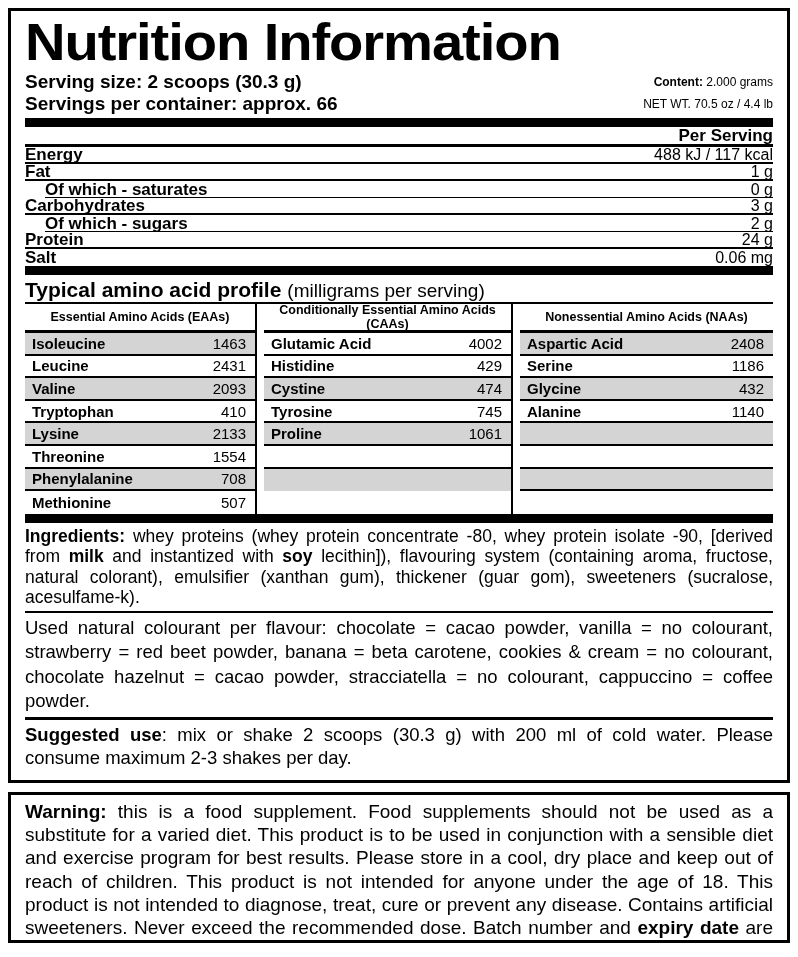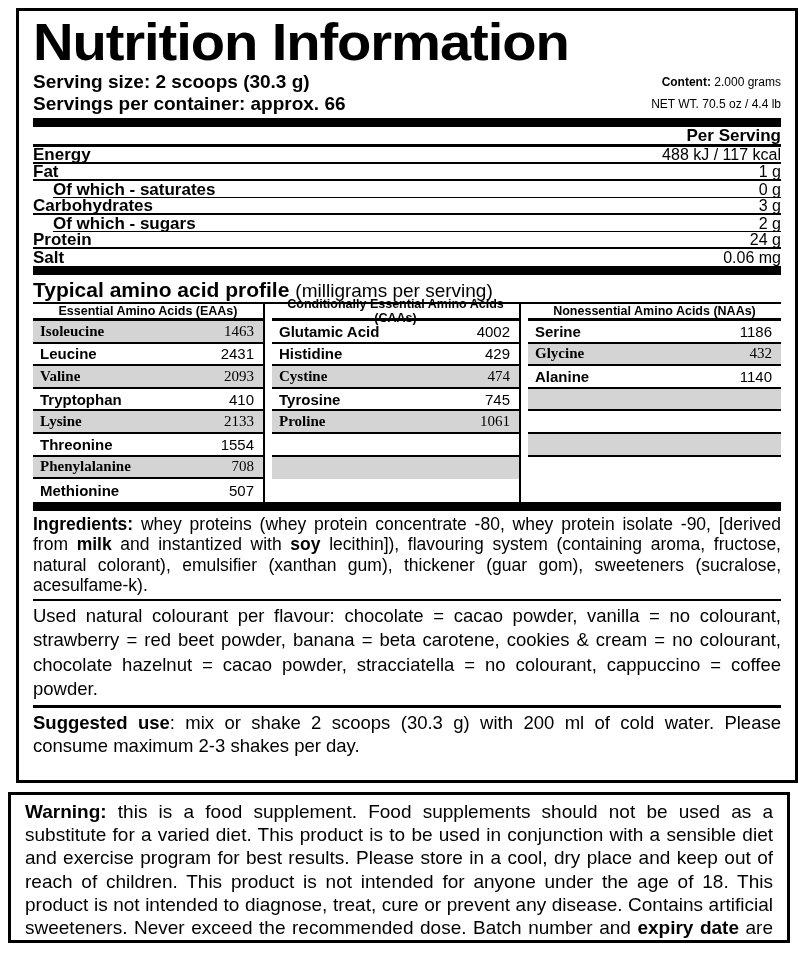--- a/index.html
+++ b/index.html
@@ -11,21 +11,21 @@
     color:var(--ink);
     -webkit-font-smoothing:antialiased;
   }
   .sheet{position:relative;width:798px;height:957px;background:#fff;overflow:hidden;}
 
   
   .main-box{
     position:absolute;left:8px;top:8px;width:782px;height:775px;
     border:3px solid var(--ink);
     padding:2px 14px 0 14px;
-    background:#fff;overflow:hidden;margin-left:8px;
+    background:#fff;overflow:hidden;
   }
 
   .title{
     height:58px;display:flex;align-items:center;
     font-weight:bold;font-size:52px;line-height:1;
     letter-spacing:-1px;white-space:nowrap;
     transform:scaleX(1.08);transform-origin:left center;
   }
 
   .subhead{display:flex;justify-content:space-between;margin:0 0 3px 0;}
@@ -56,33 +56,33 @@
   .amino-title{
     height:29px;border-bottom:2px solid var(--ink);
     display:flex;align-items:baseline;gap:6px;padding-top:3px;
   }
   .amino-title .t{font-weight:bold;font-size:21px;}
   .amino-title .s{font-size:19px;}
 
   .amino-grid{display:grid;grid-template-columns:230px 256px 262px;}
   .acol + .acol{border-left:2.5px solid var(--ink);padding-left:7px;}
   .ahead{
-    height:17px;border-bottom:3px solid var(--ink);
+    height:29px;border-bottom:3px solid var(--ink);
     display:flex;align-items:center;justify-content:center;
     font-weight:bold;font-size:12.5px;text-align:center;
   }
   .acell{
     height:22.6px;border-bottom:2px solid var(--ink);
     display:flex;justify-content:space-between;align-items:center;
     padding:0 9px 0 7px;
   }
   .acol .acell:last-child{border-bottom:none;}
   .acell .nm{font-weight:bold;font-size:15px;}
   .acell .vl{font-size:15px;}
-  .acell.shade{background:var(--shade);font-family:Liberation Serif, serif;}
+  .acell.shade{background:var(--shade);}
 
   
   .para{text-align:justify;margin:3px 0 3px 0;}
   .para span.b{font-weight:bold;}
   .para.ing{font-size:17.5px;line-height:20.5px;}
   .para.colour{font-size:18.5px;line-height:24.5px;}
   .para.use{font-size:18.5px;line-height:23px;margin-bottom:0;}
   .rule{height:2px;background:var(--ink);}
   .rule.thick3{height:3px;}
 
@@ -216,20 +216,24 @@
         <div class="acell shade">
             <span class="nm">Proline</span>
             <span class="vl">1061</span>
           </div>
         <div class="acell"></div>
         <div class="acell shade"></div>
       </div>
 
       <div class="acol">
         <div class="ahead">Nonessential Amino Acids (NAAs)</div>
+        <div class="acell shade">
+            <span class="nm">Aspartic Acid</span>
+            <span class="vl">2408</span>
+          </div>
         <div class="acell">
             <span class="nm">Serine</span>
             <span class="vl">1186</span>
           </div>
         <div class="acell shade">
             <span class="nm">Glycine</span>
             <span class="vl">432</span>
           </div>
         <div class="acell">
             <span class="nm">Alanine</span>

